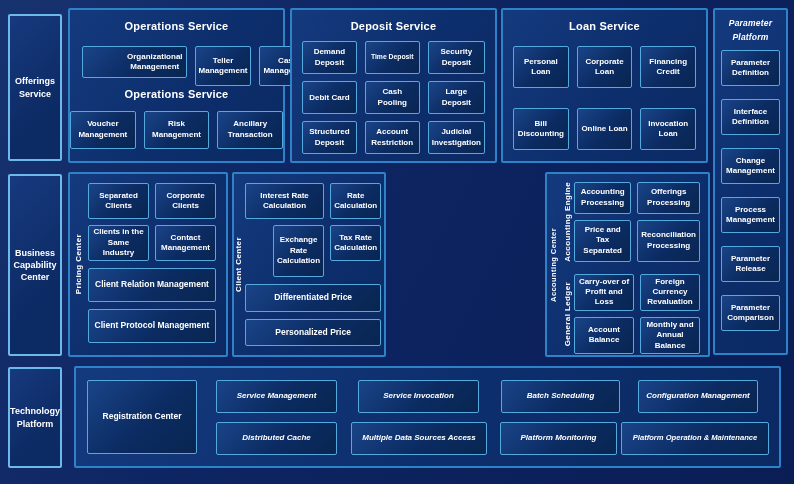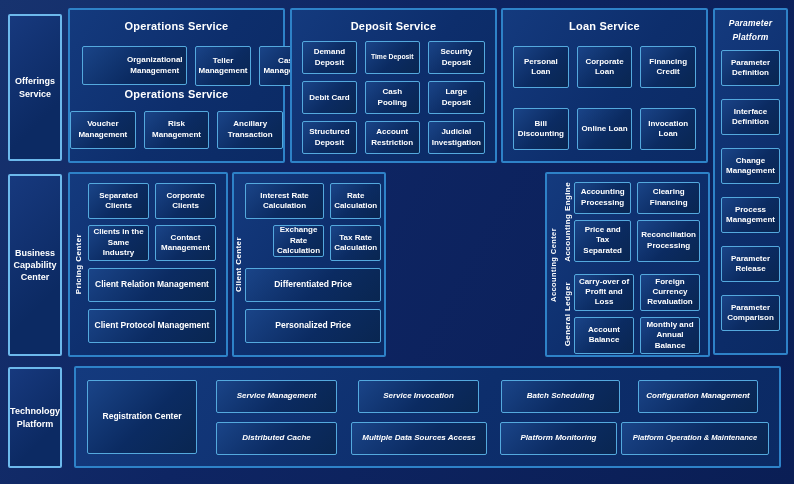--- a/index.html
+++ b/index.html
@@ -55,21 +55,21 @@
   <div class="rail" style="top:174px;height:182px;">
     <span>Business Capability Center</span>
   </div>
   <div class="rail" style="top:367px;height:101px;">
     <span>Technology Platform</span>
   </div>
 
   <div class="panel" style="left:68px;top:8px;width:217px;height:155px;">
     <div class="ptitle">Operations Service</div>
     <div class="rowflex" style="gap:8px;padding:0 12px;margin-top:13px;">
-      <div class="cell" style="flex:1;height:39px;padding-left:44px;">Organizational Management</div>
+      <div class="cell" style="flex:1;height:32px;padding-left:44px;">Organizational Management</div>
       <div class="cell" style="flex:1;height:40px;">Teller Management</div>
       <div class="cell" style="flex:1;height:40px;">Cash Management</div>
     </div>
     <div class="ptitle" style="padding-top:1px;">Operations Service</div>
     <div class="rowflex" style="gap:8px;padding:0 0;margin-top:9px;">
       <div class="cell" style="flex:1;height:38px;">Voucher Management</div>
       <div class="cell" style="flex:1;height:38px;">Risk Management</div>
       <div class="cell" style="flex:1;height:38px;">Ancillary Transaction</div>
     </div>
   </div>
@@ -133,41 +133,41 @@
   </div>
 
   <div class="panel mid" style="left:232px;width:154px;">
     <div class="vlabel" style="width:16px;">
       <span>Client Center</span>
     </div>
     <div class="content">
       <div class="grid2">
         <div class="cell" style="height:36px;">Interest Rate Calculation</div>
         <div class="cell" style="height:36px;">Rate Calculation</div>
-        <div class="cell" style="height:32px;margin-left:28px;">Exchange Rate Calculation</div>
+        <div class="cell" style="height:52px;margin-left:28px;">Exchange Rate Calculation</div>
         <div class="cell" style="height:36px;">Tax Rate Calculation</div>
       </div>
       <div class="cell wide">Differentiated Price</div>
       <div class="cell wide">Personalized Price</div>
     </div>
   </div>
 
 
   <div class="panel mid" style="left:545px;width:165px;">
     <div class="vlabel" style="width:13px;">
       <span style="font-size:7.5px;">Accounting Center</span>
     </div>
     <div style="flex:1;display:flex;flex-direction:column;gap:12px;padding:8px 8px 8px 0;">
       <div style="display:flex;flex:1;">
         <div class="vlabel" style="width:14px;">
           <span>Accounting Engine</span>
         </div>
         <div class="grid2" style="flex:1;">
           <div class="cell">Accounting Processing</div>
-          <div class="cell">Clearing Financing</div>
+          <div class="cell">Offerings Processing</div>
           <div class="cell">Price and Tax Separated</div>
           <div class="cell">Reconciliation Processing</div>
         </div>
       </div>
       <div style="display:flex;flex:1;">
         <div class="vlabel" style="width:14px;">
           <span>General Ledger</span>
         </div>
         <div class="grid2" style="flex:1;">
           <div class="cell">Carry-over of Profit and Loss</div>

